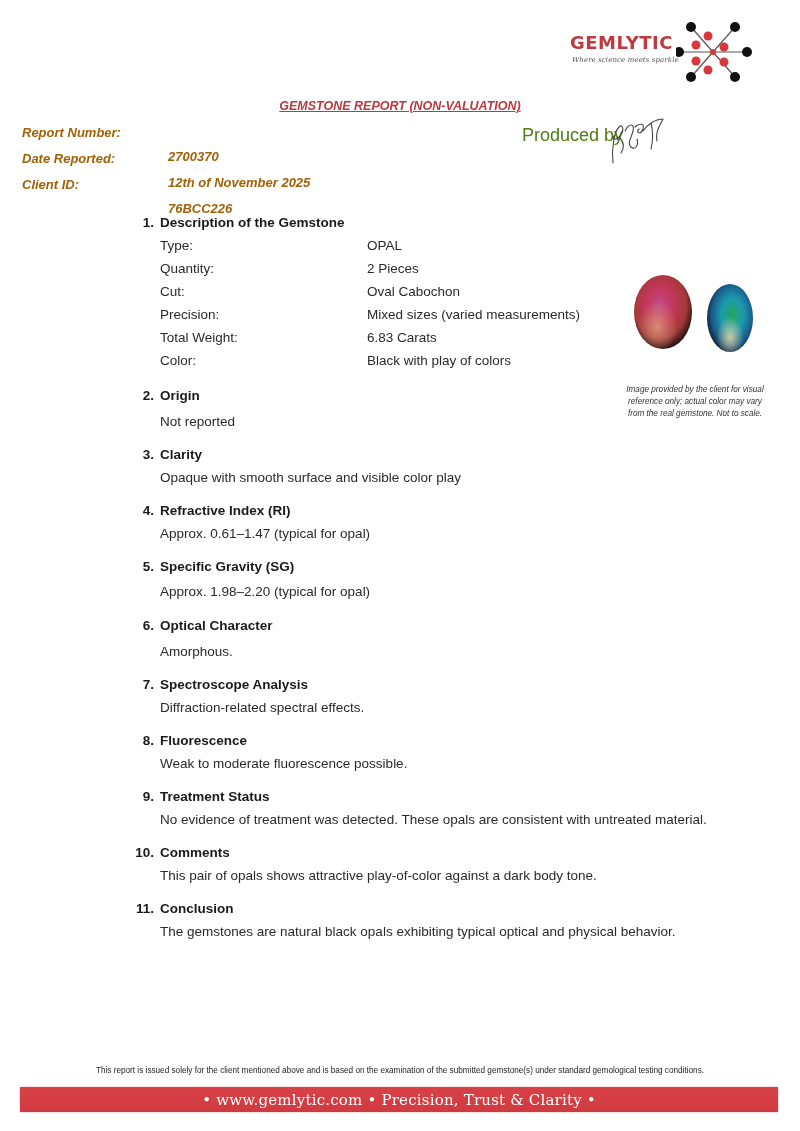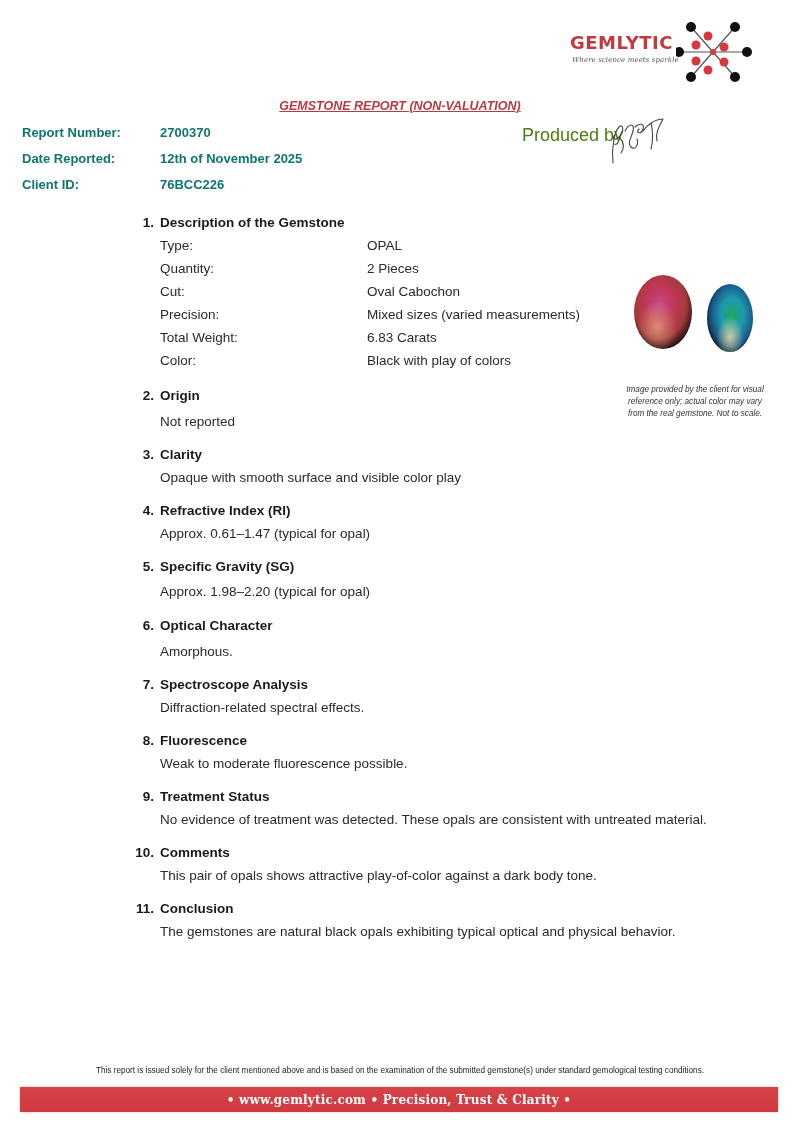--- a/index.html
+++ b/index.html
@@ -9,41 +9,41 @@
     
     .logo { position: absolute; left: 566px; top: 14px; width: 200px; height: 80px; }
     .logo-text { position: absolute; left: 4px; top: 18px; font-family: "DejaVu Sans", sans-serif; font-weight: bold; font-size: 18px; color: #c0393f; letter-spacing: 0.5px; }
     .logo-tagline { position: absolute; left: 6px; top: 42px; font-family: "DejaVu Serif", serif; font-style: italic; font-size: 7px; color: #555; white-space: nowrap; letter-spacing: 0.1px; }
     .logo-mark { position: absolute; left: 110px; top: 0px; width: 80px; height: 80px; }
 
     
     .report-title { position: absolute; left: 0; width: 800px; top: 99px; text-align: center; font-size: 12.5px; font-weight: bold; color: #b93a40; text-decoration: underline; font-style: italic; }
 
     
-    .info { position: absolute; font-weight: bold; font-size: 13px; color: #0f766e; }
+    .info { position: absolute; font-style: italic; font-weight: bold; font-size: 13px; color: #a16207; }
     .info-label { left: 22px; }
-    .info-value { left: 160px; }
+    .info-value { left: 168px; margin-top: 24px; }
     .produced { position: absolute; left: 522px; top: 125px; font-size: 18px; color: #4d7c0f; }
     .signature { position: absolute; left: 605px; top: 117px; width: 72px; height: 50px; }
 
     
     .sec-num { position: absolute; left: 118px; width: 36px; text-align: right; font-weight: bold; font-size: 13.5px; color: #1a1a1a; }
     .sec-title { position: absolute; left: 160px; font-weight: bold; font-size: 13.5px; color: #1a1a1a; white-space: nowrap; }
     .sec-body { position: absolute; left: 160px; font-size: 13.5px; color: #2a2a2a; white-space: nowrap; }
     .desc-label { position: absolute; left: 160px; font-size: 13.5px; color: #2a2a2a; text-align: right; }
     .desc-value { position: absolute; left: 367px; font-size: 13.5px; color: #2a2a2a; white-space: nowrap; }
 
     
     .gems { position: absolute; left: 628px; top: 262px; width: 150px; height: 100px; }
     .gem-caption { position: absolute; left: 600px; top: 384px; width: 190px; text-align: center; font-style: italic; font-size: 8.2px; line-height: 12px; color: #333; }
 
     
     .disclaimer { position: absolute; left: 0; width: 800px; top: 1066px; text-align: center; font-size: 8.2px; color: #222; }
     .footer-bar { position: absolute; left: 20px; top: 1087px; width: 758px; height: 25px; background: linear-gradient(#d84247, #cf3a40); box-shadow: 0 0 2px rgba(200,60,60,0.4); display: flex; align-items: center; justify-content: center; }
-    .footer-text { font-family: "DejaVu Serif", "Liberation Serif", serif; font-weight: bold; font-size: 12px; color: #fff; letter-spacing: 0.2px; text-align: right; }
+    .footer-text { font-family: "DejaVu Serif", "Liberation Serif", serif; font-weight: normal; font-size: 15px; color: #fff; letter-spacing: 0.2px; text-align: right; }
   </style>
 </head>
 <body>
 
 <div class="logo">
   <div class="logo-text">GEMLYTIC</div>
   <div class="logo-tagline">Where science meets sparkle</div>
   <svg class="logo-mark" viewBox="0 0 80 80">
     <g stroke="#555" stroke-width="1.2">
       <line x1="37" y1="38" x2="15" y2="13"></line>

